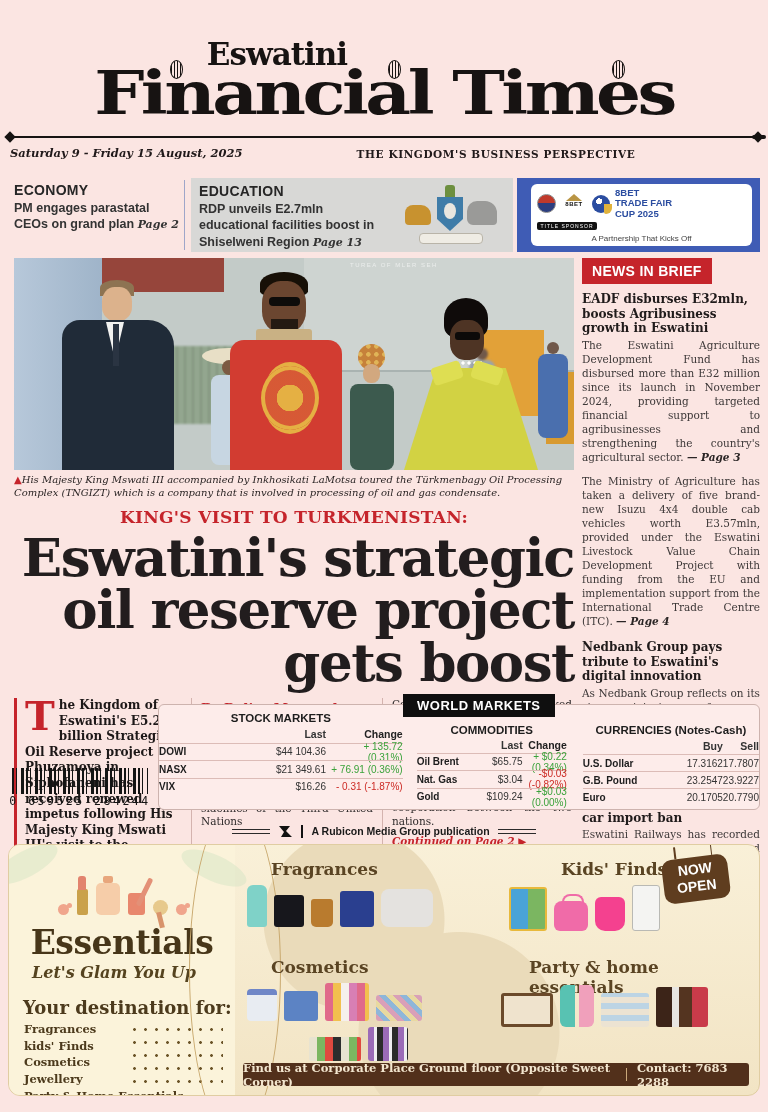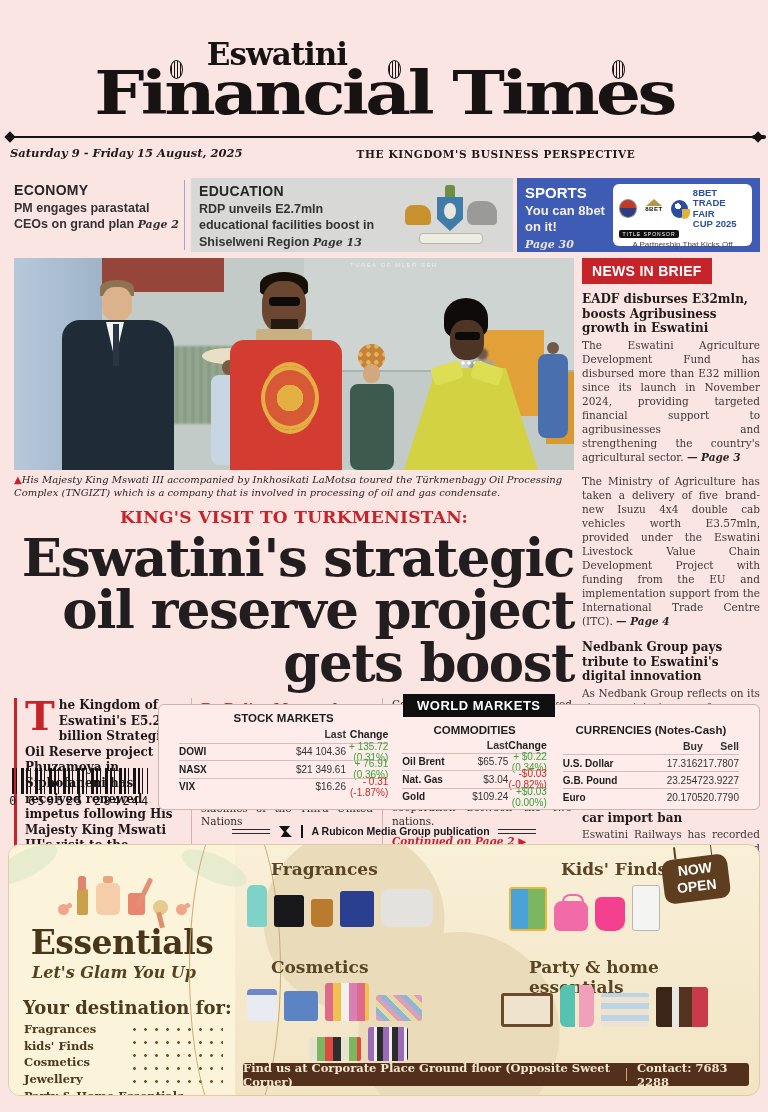--- a/index.html
+++ b/index.html
@@ -149,21 +149,21 @@
   .brief-item p{font-family:"DejaVu Serif",serif;font-size:10.5px;line-height:1.33;margin:0;color:#3d3838;text-align:justify;}
   .brief-page{font-style:italic;font-weight:700;color:#2a2525;}
 
   
   .markets{position:absolute;left:0;right:8px;top:704px;height:112px;}
   .barcode{position:absolute;left:6px;top:64px;width:148px;}
   .barcode .bars{height:26px;margin:0 6px;
      background:repeating-linear-gradient(90deg,#141414 0 2px,transparent 2px 4px,#141414 4px 5px,transparent 5px 9px,#141414 9px 12px,transparent 12px 14px);}
   .barcode .nums{font-family:"DejaVu Sans Mono",monospace;font-size:11.5px;letter-spacing:2.5px;color:#141414;text-align:center;}
   .mbox{position:absolute;left:158px;right:0;top:0;bottom:6px;background:#fdecea;
-        border:1px solid #cdb3ae;border-radius:6px;padding:6px 20px 4px;box-sizing:border-box;}
+        border:1px solid #cdb3ae;border-radius:6px;padding:6px 0 4px;box-sizing:border-box;}
   .world-badge{position:absolute;left:244px;top:-11px;background:#0f0f0f;color:#fff;
                font-weight:700;font-size:13px;letter-spacing:.5px;padding:4px 14px;}
   .mcols{display:flex;height:100%;}
   .mgroup{display:flex;flex-direction:column;}
   .mtitle{font-weight:700;font-size:11.5px;color:#1d1d1d;text-align:center;margin:1px 0 2px;}
   .g-stock{width:292px;margin-right:14px;}
   .g-comm{width:180px;margin-right:16px;padding-top:12px;}
   .g-curr{flex:1;padding-top:12px;}
   .trow{display:flex;align-items:center;height:16.5px;border-top:1px solid #dcbcb7;font-size:10px;}
   .trow.thead{border-top:none;font-weight:700;font-size:10.5px;color:#222;}
@@ -292,25 +292,20 @@
         <span class="tuft"></span>
         <span class="lion"></span>
         <span class="shield">
             <i></i>
           </span>
         <span class="elephant"></span>
         <span class="scroll"></span>
       </div>
     </div>
     <div class="teaser t-sports">
-      <div class="sports-text">
-        <div class="s-section">SPORTS</div>
-        <div class="s-head">You can 8bet on it!</div>
-        <div class="s-page">Page 30</div>
-      </div>
       <div class="promo">
         <div class="promo-row">
           <span class="logo-crest"></span>
           <span class="logo-8bet">
             <span class="eagle"></span>
             <span class="word">8BET</span>
           </span>
           <span class="logo-ball"></span>
           <span class="cup-title">
             <span>8BET</span><br>

